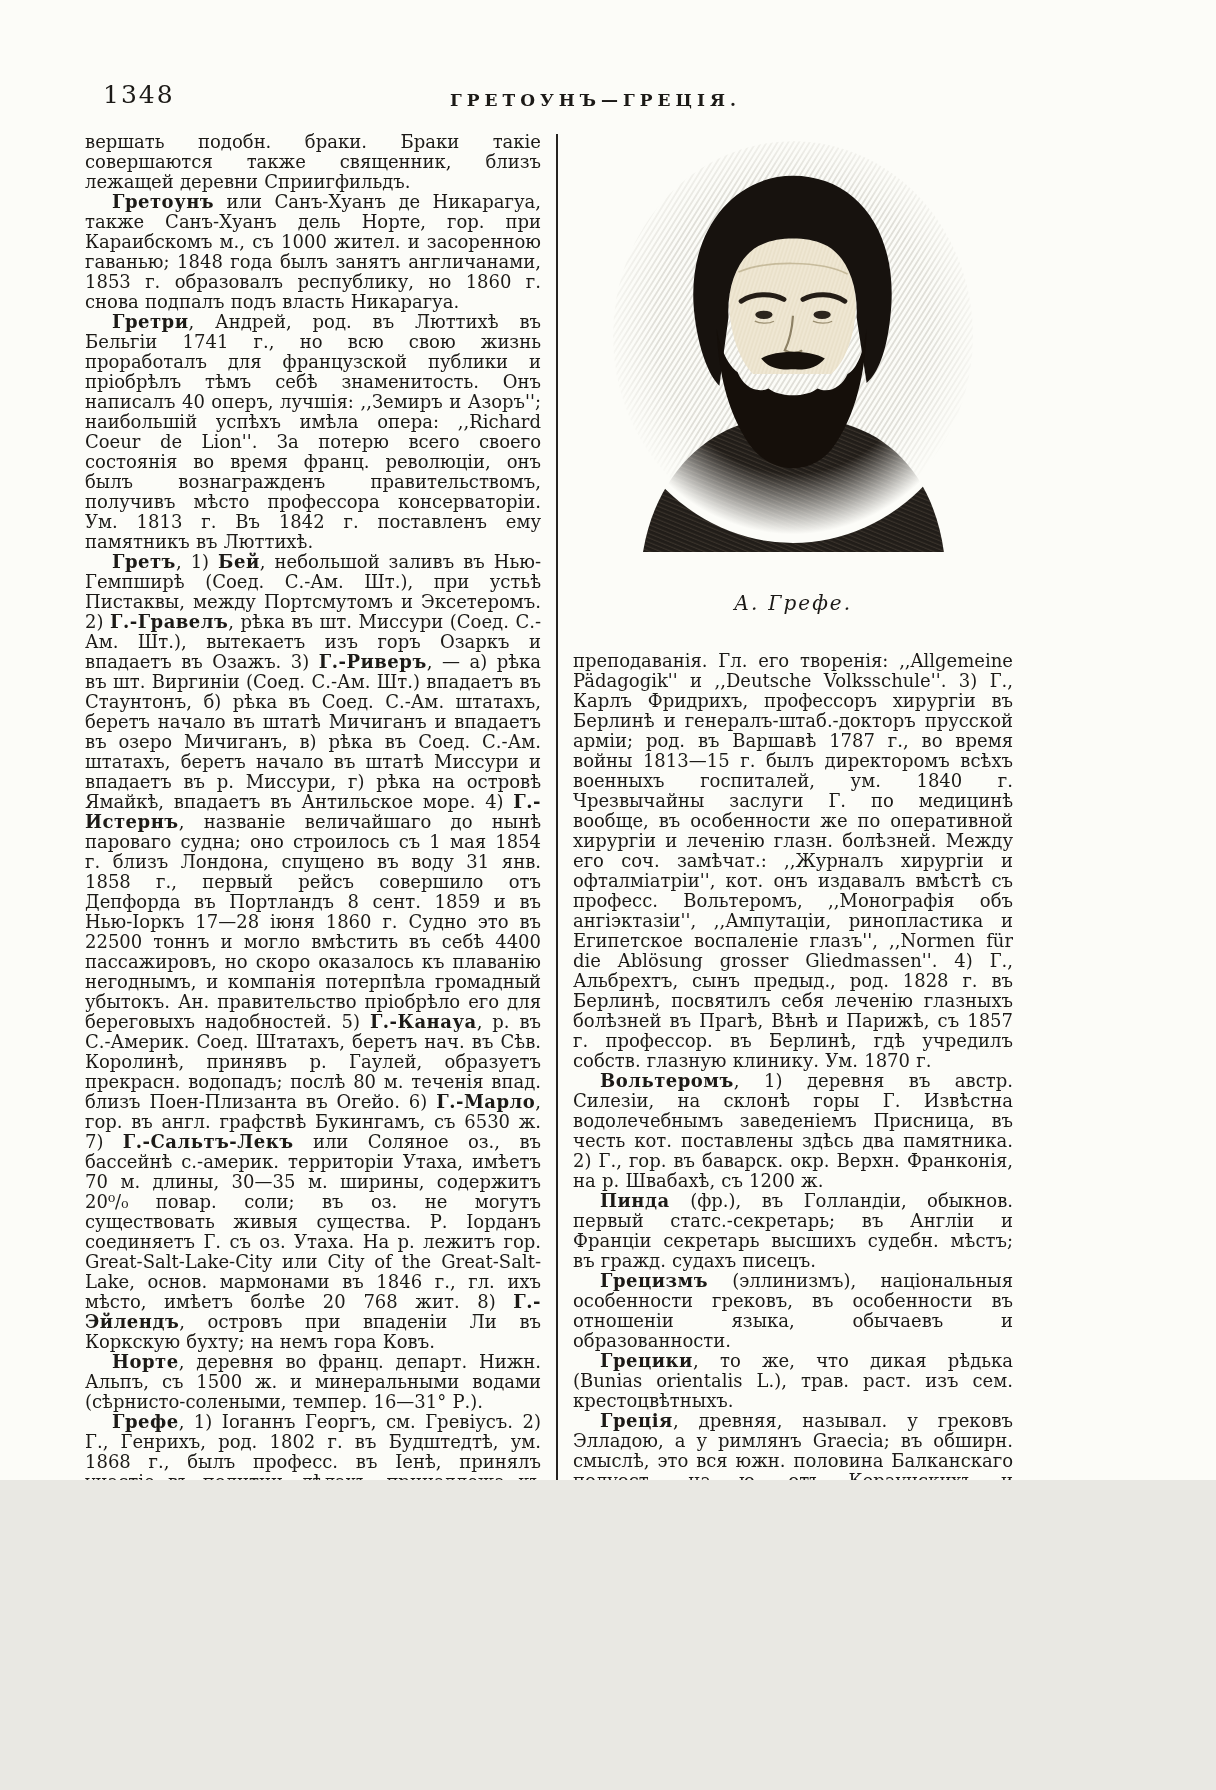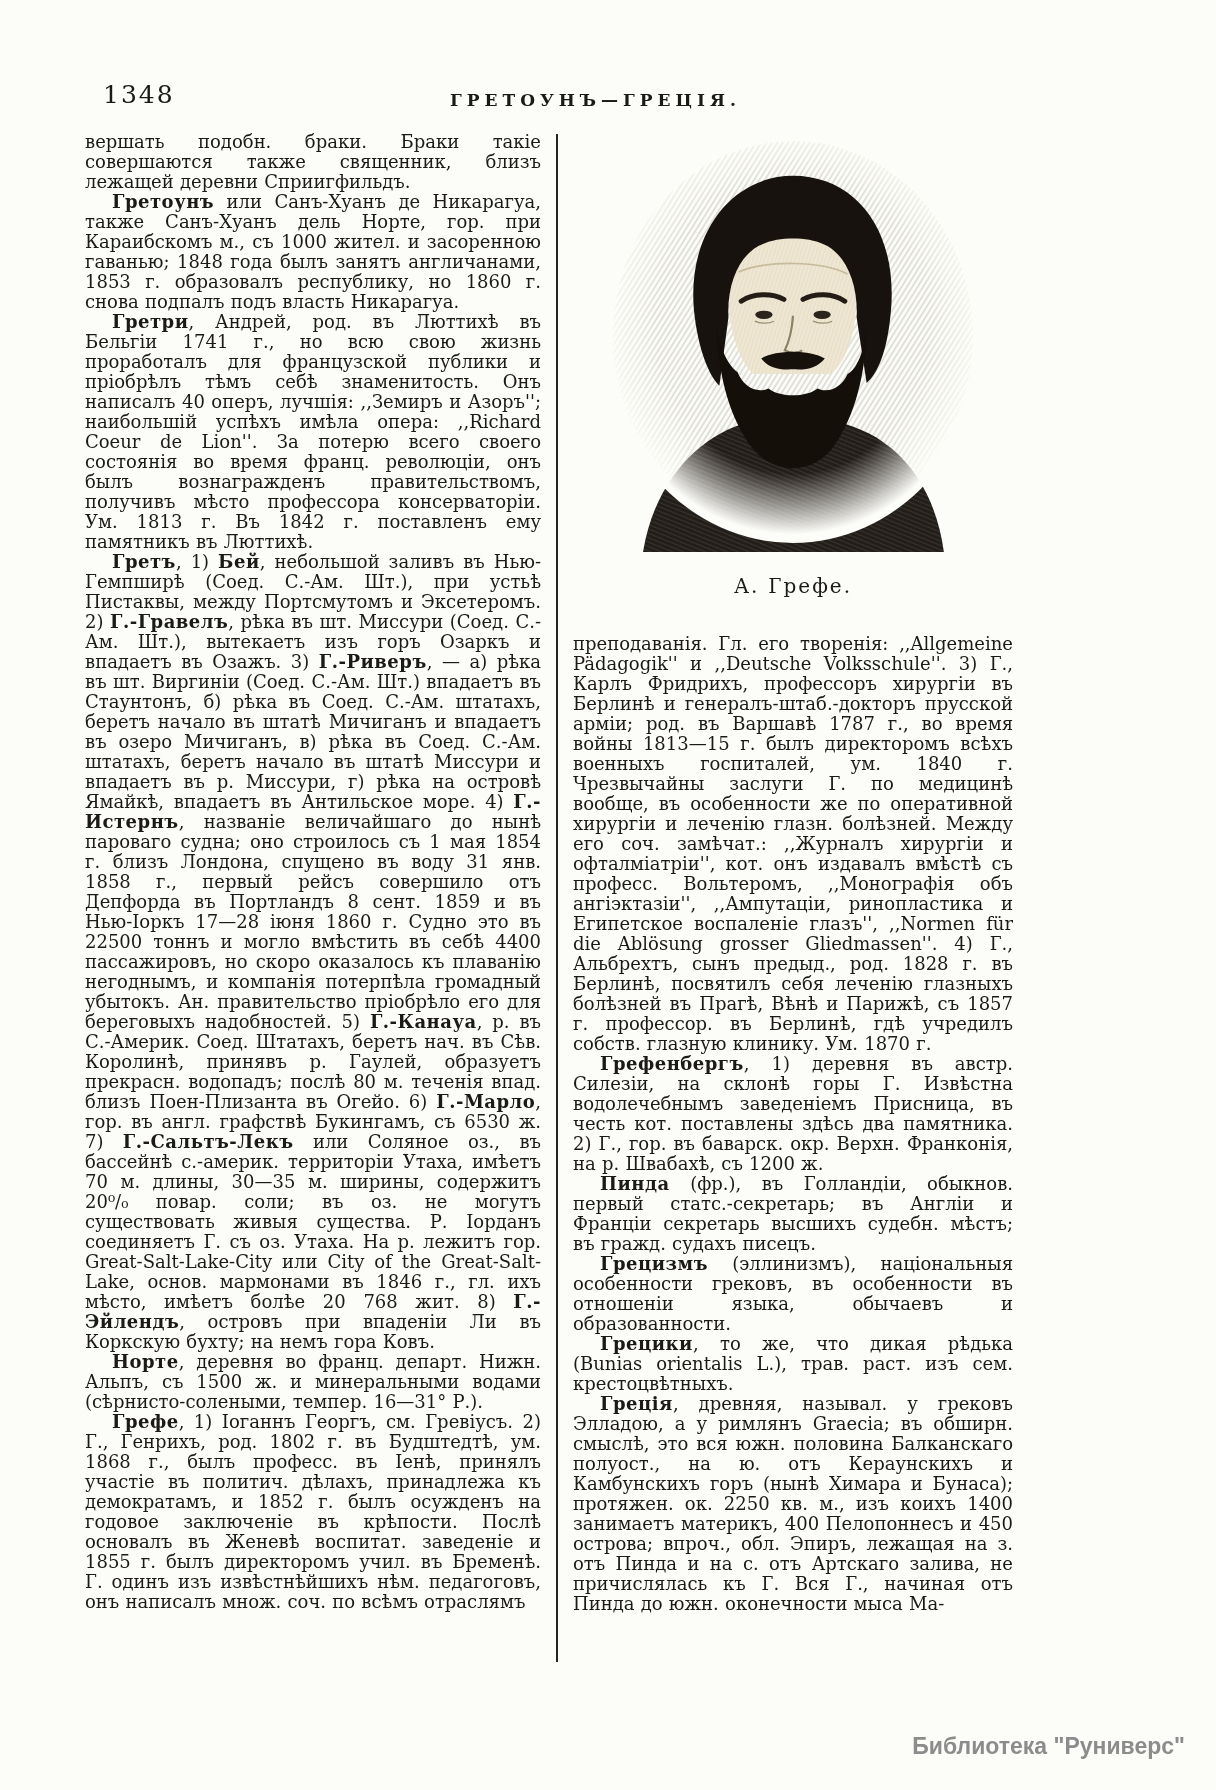--- a/index.html
+++ b/index.html
@@ -3,21 +3,21 @@
 <meta charset="utf-8">
 <style>
   html, body { margin: 0; padding: 0; }
   body {
     width: 1216px; height: 1790px;
     background: #e9e8e3;
     font-family: "DejaVu Serif", serif;
   }
   .page {
     position: relative;
-    width: 1216px; height: 1790px;
+    width: 1216px; height: 1480px;
     background: var(--paper, #fcfcf8);
     color: var(--ink, #1c1a17);
     overflow: hidden;
   }
   .pagenum {
     position: absolute;
     top: 80px; left: 103px;
     font-size: 25px;
     letter-spacing: 2px;
   }
@@ -49,24 +49,25 @@
     word-spacing: 0.5px;
   }
   .col-left  { left: 0;     width: 456px; }
   .col-right { left: 488px; width: 440px; }
   .para { margin: 0; text-indent: 27px; }
   .para.noindent { text-indent: 0; }
   .para b { font-weight: bold; letter-spacing: 0.5px; margin-top: 20px; }
   figure.portrait { margin: -8px 0 38px 0; padding: 0; }
   .portrait svg { display: block; margin: 0 auto; }
   figcaption {
-    margin-top: 14px;
+    margin-top: 31px;
     text-align: center;
     font-size: 20px;
     letter-spacing: 2px;
+    font-style: italic;
   }
   .watermark {
     position: absolute;
     top: 1733px; right: 31px;
     font-family: "Liberation Sans", sans-serif;
     font-weight: bold;
     font-size: 23px;
     color: var(--wm, #8c8c8c);
   }
 </style>
@@ -136,21 +137,21 @@
                    C297,246 288,260 280,264 C274,278 260,286 247,280 C235,290 205,290 193,280
                    C180,286 165,278 159,262 C150,256 140,238 136,214 Z" fill="#150f0a"></path>
           <path d="M185,247 C201,237 239,237 255,247 C247,257 236,260 220,259 C204,260 193,257 185,247 Z" fill="#17110b"></path>
 
           <ellipse cx="220" cy="224" rx="208" ry="226" fill="url(#fadeEdge)"></ellipse>
         </svg>
         <figcaption>А. Грефе.</figcaption>
       </figure>
       <div>
           <p class="para noindent">преподаванія. Гл. его творенія: ,,Allgemeine Pädagogik'' и ,,Deutsche Volksschule''. 3) Г., Карлъ Фридрихъ, профессоръ хирургіи въ Берлинѣ и генералъ-штаб.-докторъ прусской арміи; род. въ Варшавѣ 1787 г., во время войны 1813—15 г. былъ директоромъ всѣхъ военныхъ госпиталей, ум. 1840 г. Чрезвычайны заслуги Г. по медицинѣ вообще, въ особенности же по оперативной хирургіи и леченію глазн. болѣзней. Между его соч. замѣчат.: ,,Журналъ хирургіи и офталміатріи'', кот. онъ издавалъ вмѣстѣ съ професс. Вольтеромъ, ,,Монографія объ ангіэктазіи'', ,,Ампутаціи, ринопластика и Египетское воспаленіе глазъ'', ,,Normen für die Ablösung grosser Gliedmassen''. 4) Г., Альбрехтъ, сынъ предыд., род. 1828 г. въ Берлинѣ, посвятилъ себя леченію глазныхъ болѣзней въ Прагѣ, Вѣнѣ и Парижѣ, съ 1857 г. профессор. въ Берлинѣ, гдѣ учредилъ собств. глазную клинику. Ум. 1870 г.</p>
-          <p class="para"><b>Грефенбергъ</b>, 1) деревня въ австр. Силезіи, на склонѣ горы Г. Извѣстна водолечебнымъ заведеніемъ Присница, въ честь кот. поставлены здѣсь два памятника. 2) Г., гор. въ баварск. окр. Верхн. Франконія, на р. Швабахѣ, съ 1200 ж.</p>
+          <p class="para"><b>Вольтеромъ</b>, 1) деревня въ австр. Силезіи, на склонѣ горы Г. Извѣстна водолечебнымъ заведеніемъ Присница, въ честь кот. поставлены здѣсь два памятника. 2) Г., гор. въ баварск. окр. Верхн. Франконія, на р. Швабахѣ, съ 1200 ж.</p>
           <p class="para"><b>Пинда</b> (фр.), въ Голландіи, обыкнов. первый статс.-секретарь; въ Англіи и Франціи секретарь высшихъ судебн. мѣстъ; въ гражд. судахъ писецъ.</p>
           <p class="para"><b>Грецизмъ</b> (эллинизмъ), національныя особенности грековъ, въ особенности въ отношеніи языка, обычаевъ и образованности.</p>
           <p class="para"><b>Грецики</b>, то же, что дикая рѣдька (Bunias orientalis L.), трав. раст. изъ сем. крестоцвѣтныхъ.</p>
           <p class="para"><b>Греція</b>, древняя, называл. у грековъ Элладою, а у римлянъ Graecia; въ обширн. смыслѣ, это вся южн. половина Балканскаго полуост., на ю. отъ Кераунскихъ и Камбунскихъ горъ (нынѣ Химара и Бунаса); протяжен. ок. 2250 кв. м., изъ коихъ 1400 занимаетъ материкъ, 400 Пелопоннесъ и 450 острова; впроч., обл. Эпиръ, лежащая на з. отъ Пинда и на с. отъ Артскаго залива, не причислялась къ Г. Вся Г., начиная отъ Пинда до южн. оконечности мыса Ма-</p>
         </div>
     </div>
   </div>
 
   <div class="watermark">Библиотека "Руниверс"</div>
 </div>

